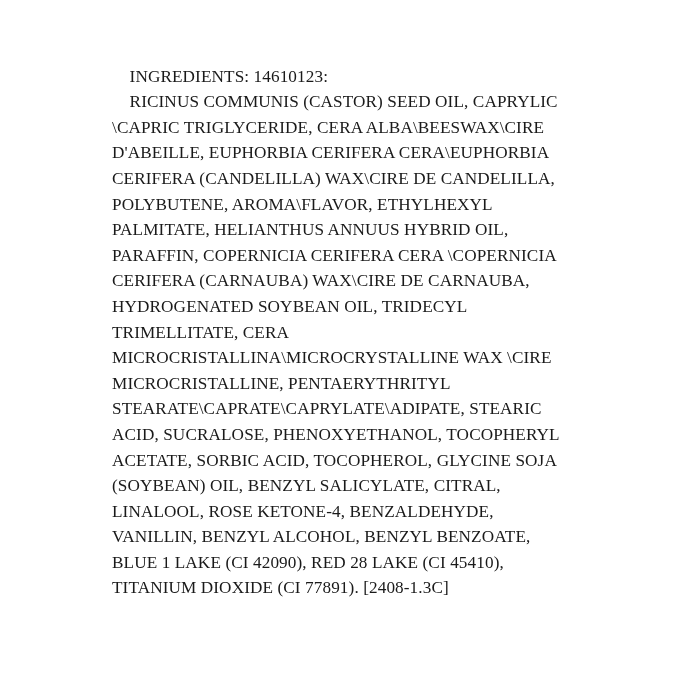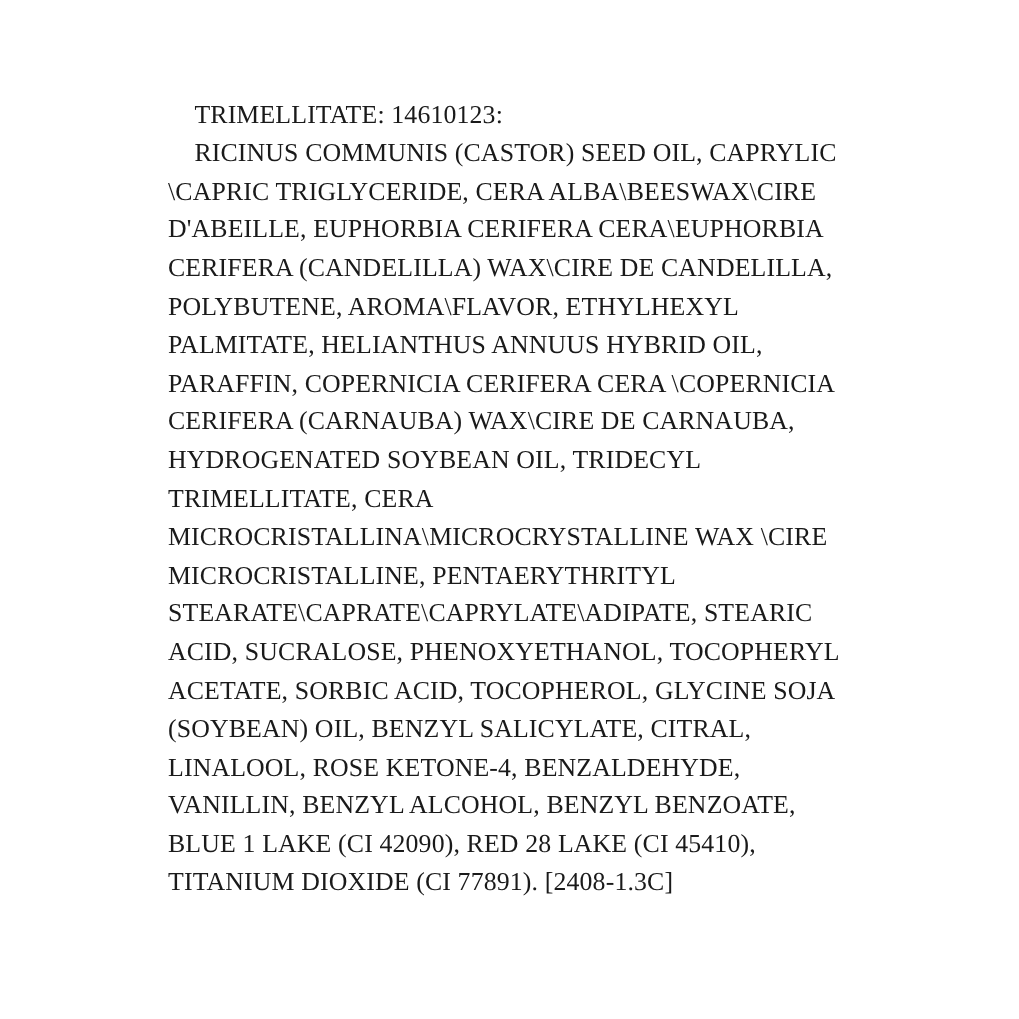--- a/index.html
+++ b/index.html
@@ -36,21 +36,21 @@
     line-height: 24.6px;
     white-space: pre-wrap;
   }
 </style>
 </head>
 <body>
 
 <div class="page">
 
   <div class="ingredients-block">
-    <span>TRIMELLITATE: 14610123:</span>
+    <span>INGREDIENTS: 14610123:</span>
     <span>RICINUS COMMUNIS (CASTOR) SEED OIL, CAPRYLIC \CAPRIC TRIGLYCERIDE, CERA ALBA\BEESWAX\CIRE D'ABEILLE, EUPHORBIA CERIFERA CERA\EUPHORBIA CERIFERA (CANDELILLA) WAX\CIRE DE CANDELILLA, POLYBUTENE, AROMA\FLAVOR, ETHYLHEXYL PALMITATE, HELIANTHUS ANNUUS HYBRID OIL, PARAFFIN, COPERNICIA CERIFERA CERA \COPERNICIA CERIFERA (CARNAUBA) WAX\CIRE DE CARNAUBA, HYDROGENATED SOYBEAN OIL, TRIDECYL TRIMELLITATE, CERA MICROCRISTALLINA\MICROCRYSTALLINE WAX \CIRE MICROCRISTALLINE, PENTAERYTHRITYL STEARATE\CAPRATE\CAPRYLATE\ADIPATE, STEARIC ACID, SUCRALOSE, PHENOXYETHANOL, TOCOPHERYL ACETATE, SORBIC ACID, TOCOPHEROL, GLYCINE SOJA (SOYBEAN) OIL, BENZYL SALICYLATE, CITRAL, LINALOOL, ROSE KETONE-4, BENZALDEHYDE, VANILLIN, BENZYL ALCOHOL, BENZYL BENZOATE, BLUE 1 LAKE (CI 42090), RED 28 LAKE (CI 45410), TITANIUM DIOXIDE (CI 77891). [2408-1.3C]</span>
   </div>
 
   <div class="spacer"></div>
 
   <div class="claims-block">
     
     
     
   </div>

